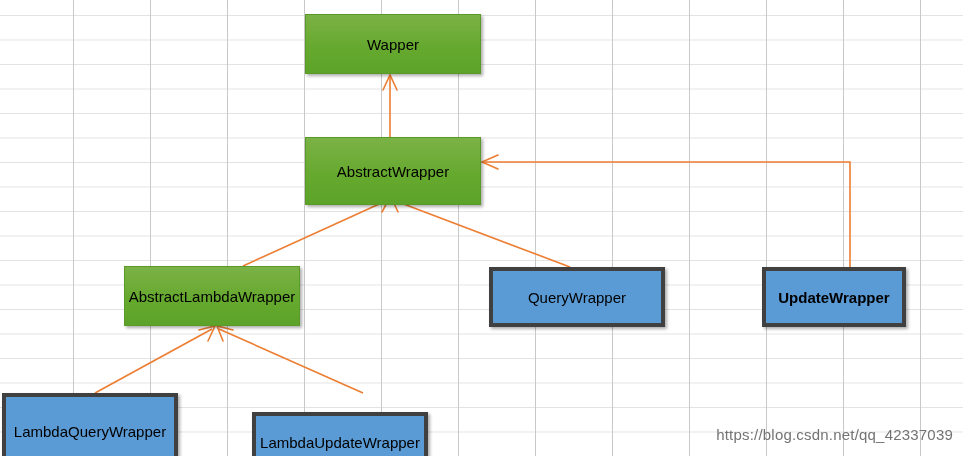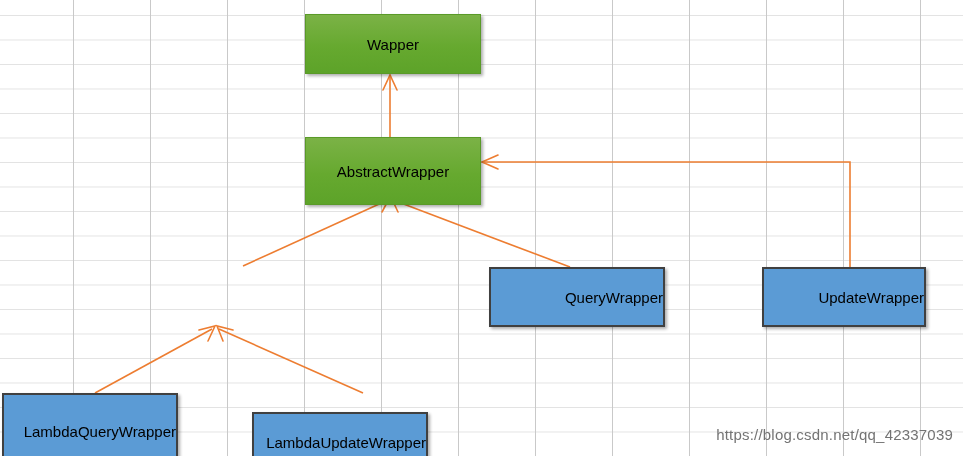--- a/index.html
+++ b/index.html
@@ -49,22 +49,21 @@
   .node span {
     display: block;
     line-height: 1;
   }
   .node.green {
     background: linear-gradient(to bottom, #7bb246 0%, #66a92f 55%, #5da329 100%);
     border: 1px solid #5a9a28;
   }
   .node.blue {
     background: #5b9bd5;
-    border: 2px solid #404040;
-    justify-content: flex-end;
+    border: 4px solid #404040;
   }
   .watermark {
     position: absolute;
     right: 10px;
     bottom: 13px;
     font-size: 15px;
     color: #737373;
     letter-spacing: 0.2px;
     white-space: nowrap;
     pointer-events: none;
@@ -111,26 +110,29 @@
   </svg>
 
   <div class="node green" style="left:305px; top:14px; width:176px; height:60px;">
     <span>Wapper</span>
   </div>
 
   <div class="node green" style="left:305px; top:137px; width:176px; height:68px;">
     <span>AbstractWrapper</span>
   </div>
 
+  <div class="node green" style="left:124px; top:266px; width:176px; height:60px;">
+    <span>AbstractLambdaWrapper</span>
+  </div>
 
   <div class="node blue" style="left:489px; top:267px; width:176px; height:60px;">
     <span>QueryWrapper</span>
   </div>
 
-  <div class="node blue" style="left:762px; top:267px; width:164px; height:60px;">
+  <div class="node blue" style="left:762px; top:267px; width:144px; height:60px;font-weight:bold;">
     <span>UpdateWrapper</span>
   </div>
 
   <div class="node blue" style="left:2px; top:393px; width:176px; height:76px;">
     <span>LambdaQueryWrapper</span>
   </div>
 
   <div class="node blue" style="left:252px; top:393px; width:176px; height:60px;margin-top:19px;">
     <span>LambdaUpdateWrapper</span>
   </div>

